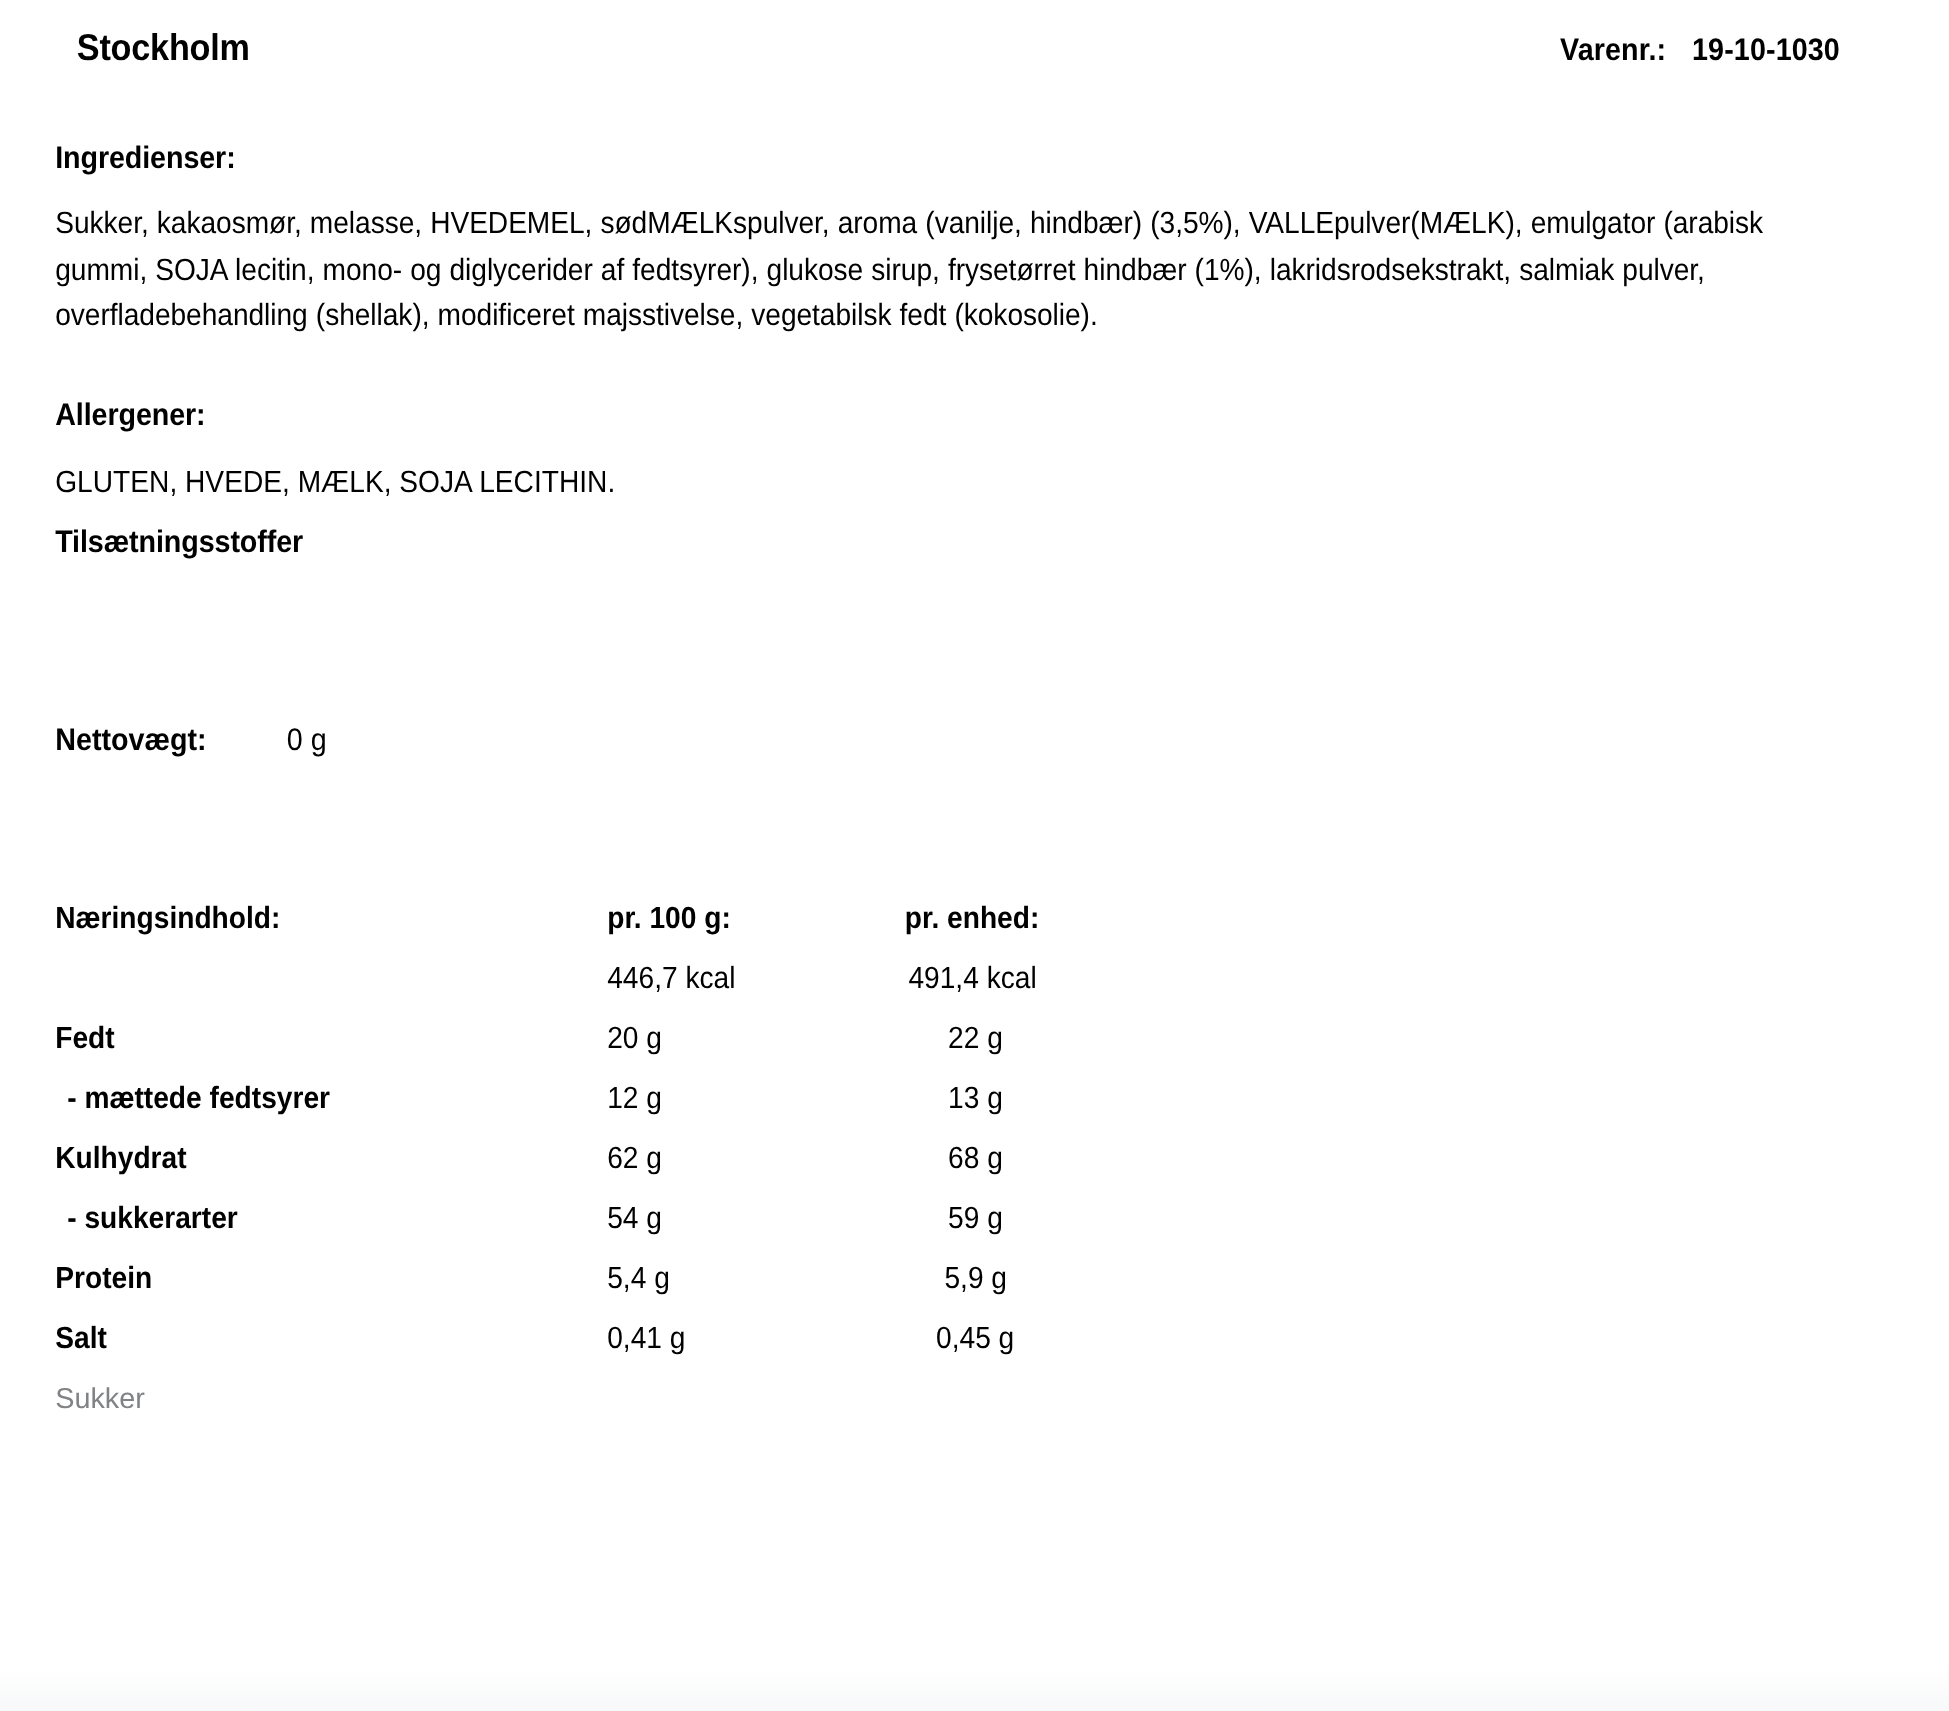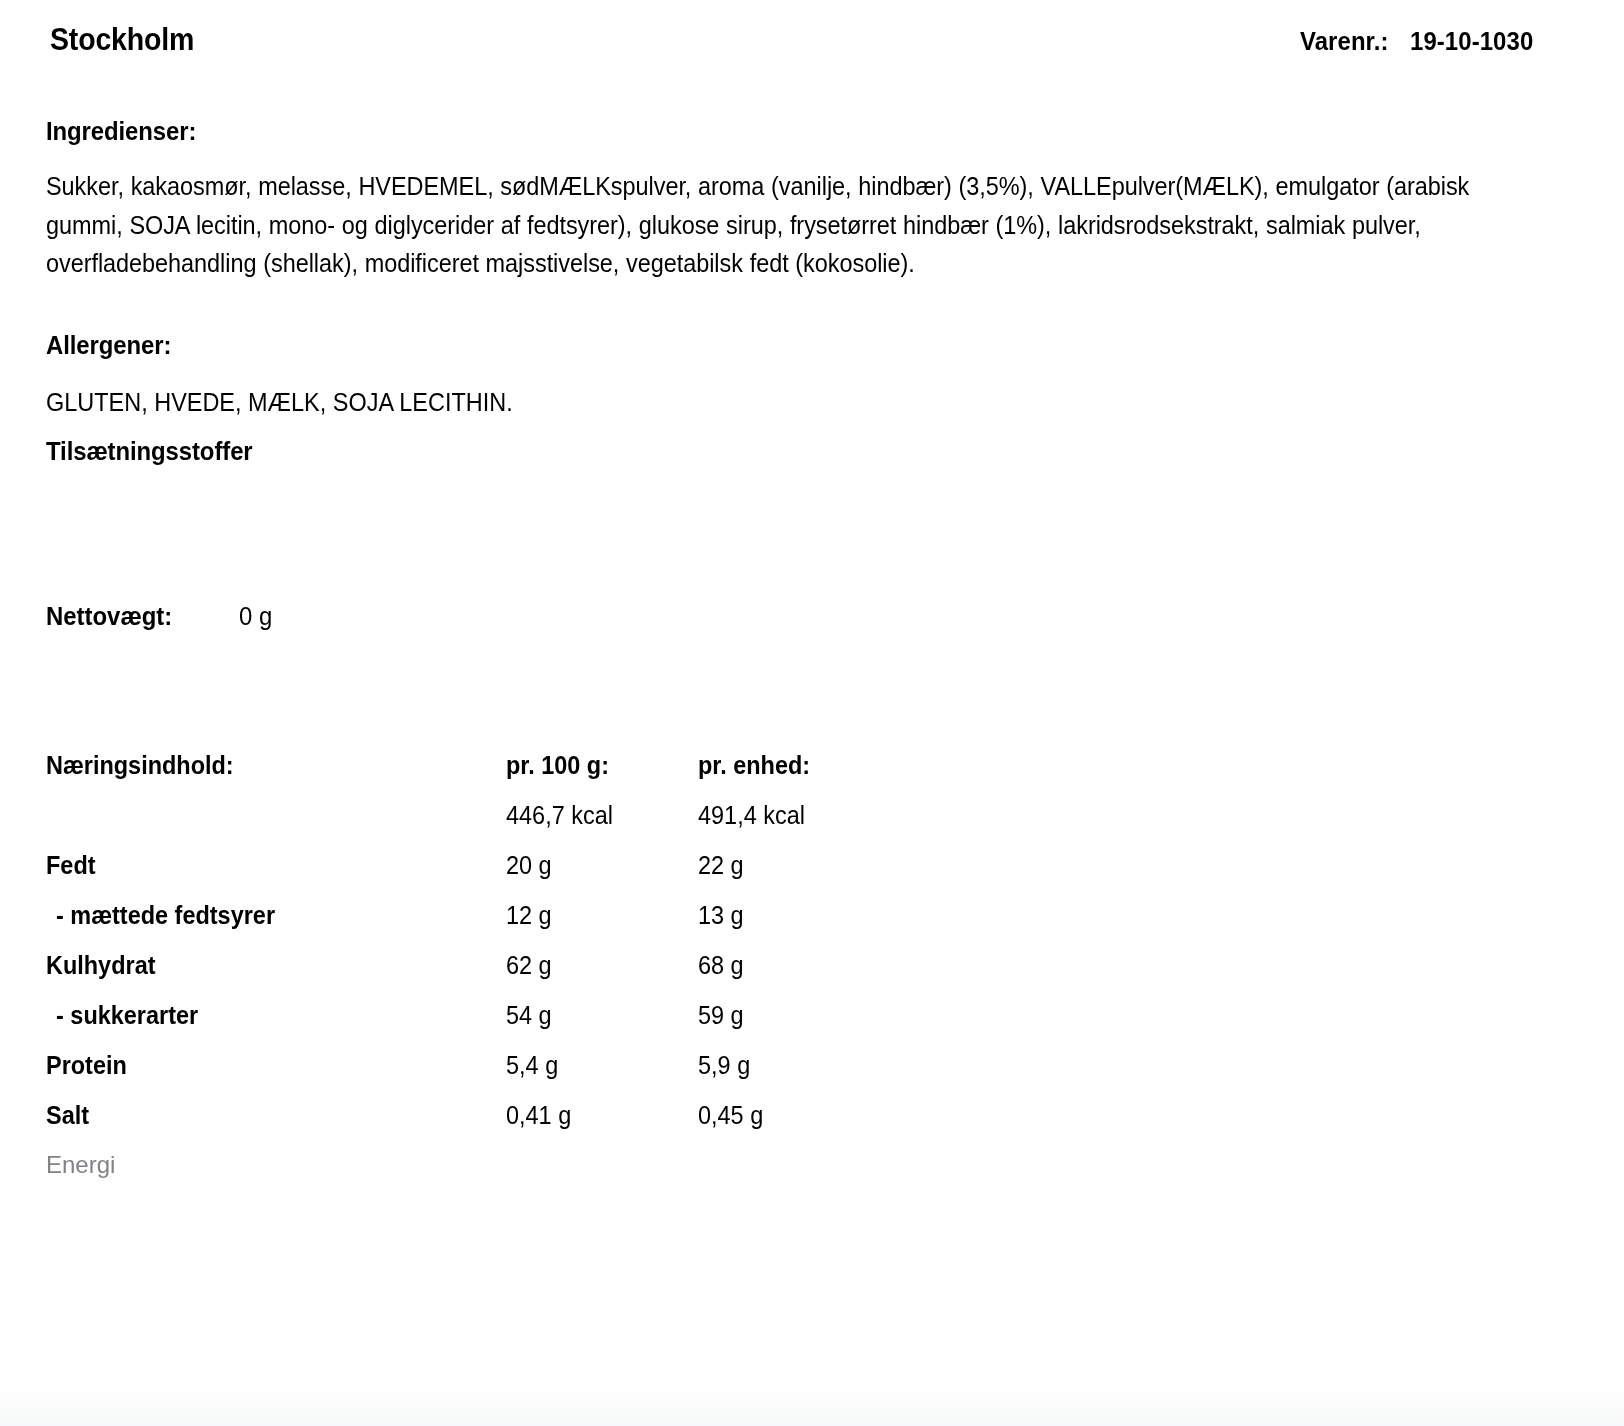--- a/index.html
+++ b/index.html
@@ -27,21 +27,21 @@
     font-family: "Liberation Sans Narrow", "Liberation Sans", "DejaVu Sans", sans-serif;
     transform: scaleX(0.92);
     transform-origin: left center;
     display: inline-block;
   }
 
   
   .header {
     position: absolute;
     top: 22px;
-    left: 50px;
+    left: 64px;
     right: 80px;
     height: 48px;
     display: flex;
     align-items: baseline;
     justify-content: space-between;
   }
   .doc-title {
     font-size: 31px;
     font-weight: bold;
     letter-spacing: -0.2px;
@@ -92,21 +92,21 @@
   
   table.nutri {
     border-collapse: collapse;
     font-size: 25.5px;
     table-layout: fixed;
   }
   table.nutri td { padding: 0; vertical-align: baseline; }
   table.nutri tr { height: 50px; }
   .col-label  { width: 450px; text-align: left; font-weight: bold; white-space: nowrap; }
   .col-v1     { width: 192px; text-align: left; font-weight: normal; white-space: nowrap; }
-  .col-v2     { width: 234px; text-align: left; font-weight: normal; white-space: nowrap; }
+  .col-v2     { width: 234px; text-align: center; font-weight: normal; white-space: nowrap; }
   .hdr .col-v1, .hdr .col-v2 { font-weight: bold; }
   .indent { padding-left: 10px !important; }
   .muted  { color: #808285; font-weight: normal;
             font-family: "DejaVu Sans", "Liberation Sans", sans-serif;
             font-size: 24px; }
   .muted .cond { transform: none; }
 
   
   .bottom-fade {
     position: absolute;
@@ -200,21 +200,21 @@
             <td class="col-label"><span class="cond">Protein</span></td>
             <td class="col-v1"><span class="cond">5,4 g</span></td>
             <td class="col-v2"><span class="cond">5,9 g</span></td>
           </tr>
           <tr>
             <td class="col-label"><span class="cond">Salt</span></td>
             <td class="col-v1"><span class="cond">0,41 g</span></td>
             <td class="col-v2"><span class="cond">0,45 g</span></td>
           </tr>
           <tr>
-            <td class="col-label muted"><span class="cond">Energi</span></td>
+            <td class="col-label muted"><span class="cond">Sukker</span></td>
             <td class="col-v1 muted"><span class="cond"></span></td>
             <td class="col-v2 muted"><span class="cond"></span></td>
           </tr>
         </tbody>
     </table>
   </div>
 
   <div class="bottom-fade"></div>
 </div>
 

